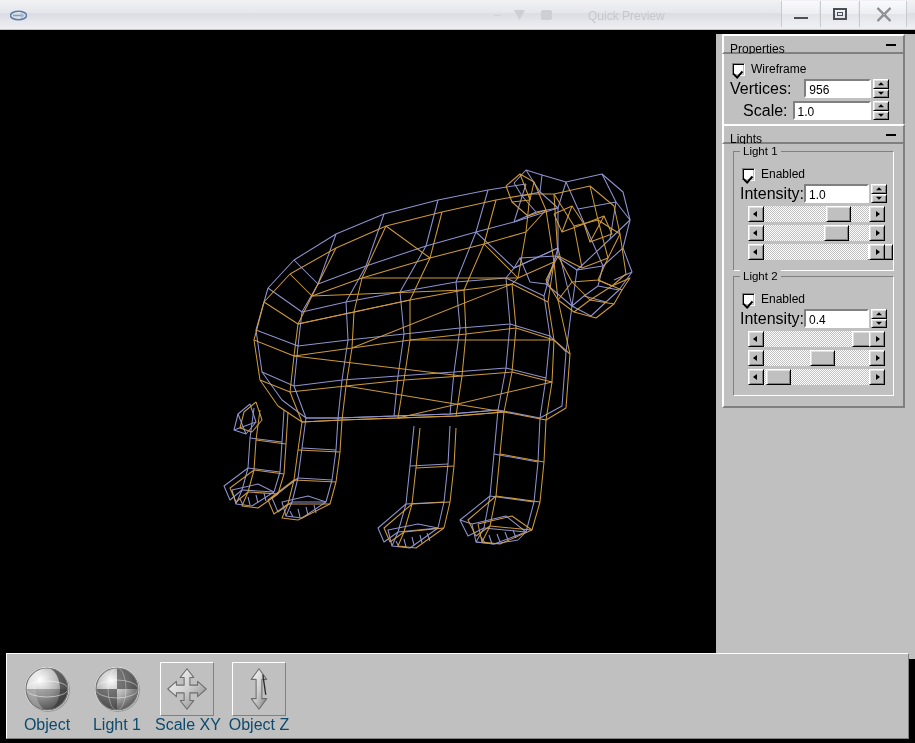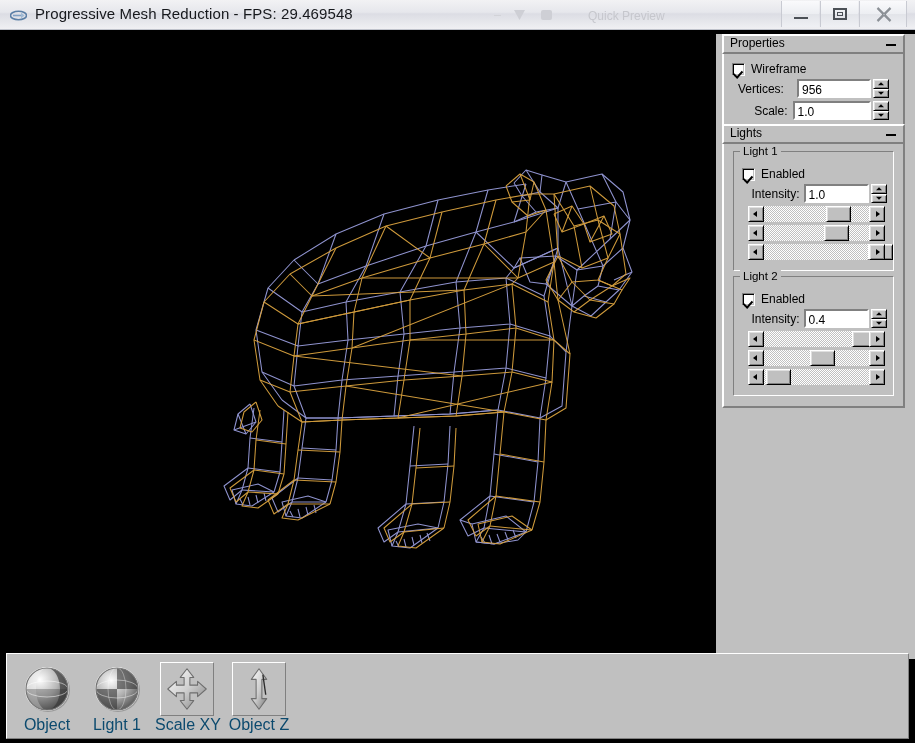--- a/index.html
+++ b/index.html
@@ -119,21 +119,21 @@
   }
   .panel-head {
     position: relative;
     height: 20px;
     margin: 0 2px;
     border: 2px solid;
     border-color: #ffffff #808080 #808080 #ffffff;
     background: #c0c0c0;
   }
   .panel-head .ph-label {
-    position: absolute; left: 6px; top: 0;
+    position: absolute; left: 6px; top: 6px;
     font-size: 12px; color: #000;
   }
   .panel-head .ph-min {
     position: absolute; right: 7px; top: 8px;
     width: 10px; height: 2px; background: #000;
   }
   .panel-body {
     position: relative;
     margin: 0 2px;
     border: 2px solid;
@@ -180,21 +180,21 @@
     transform: rotate(42deg);
   }
   .cb-label { font-size: 12px; color: #000; margin-left: 6px; }
 
   
   .field-row {
     display: flex; align-items: center;
     margin: 3px 0 3px 0;
   }
   .field-label {
-    font-size: 12px; color: #000;
+    font-size: 16px; color: #000;
     text-align: right;
     white-space: nowrap;
   }
   .textbox {
     height: 19px;
     background: #ffffff;
     border: 2px solid;
     border-color: #808080 #ffffff #ffffff #808080;
     font-size: 12px;
     color: #000;
@@ -313,21 +313,20 @@
 <body>
 
 <div id="window">
 
   <div id="titlebar">
     <svg id="title-icon" viewBox="0 0 17 15">
       <ellipse cx="8.5" cy="7.5" rx="8" ry="4.2" fill="none" stroke="#5b7fa6" stroke-width="1.6"></ellipse>
       <path d="M3 7.5 L13 7.5" stroke="#7fa0c4" stroke-width="1.6" fill="none"></path>
       <path d="M11 4.6 L14.5 7.5 L11 10.4" fill="#9fb9d4"></path>
     </svg>
-    <div id="title-text">Progressive Mesh Reduction - FPS: 29.469548</div>
 
     <div id="ghost-dash"></div>
     <div id="ghost-ico1"></div>
     <div id="ghost-ico2"></div>
     <div id="ghost-text">Quick Preview</div>
 
     <div class="win-btn" id="btn-min">
       <div class="glyph-min"></div>
     </div>
     <div class="win-btn" id="btn-max">

